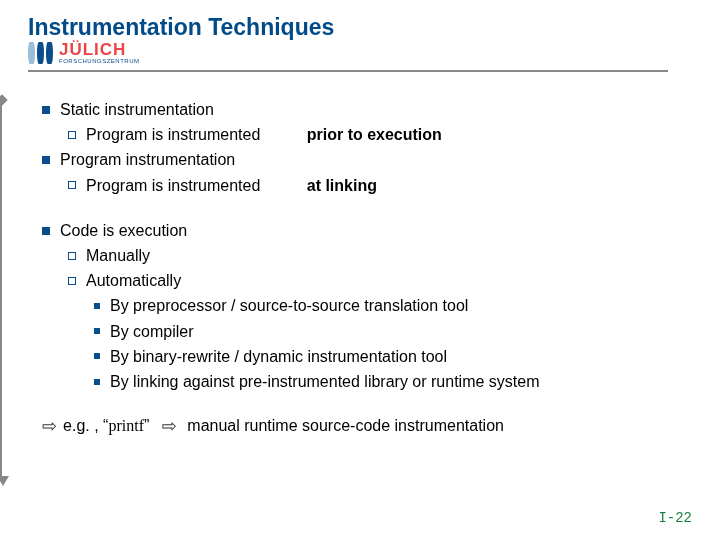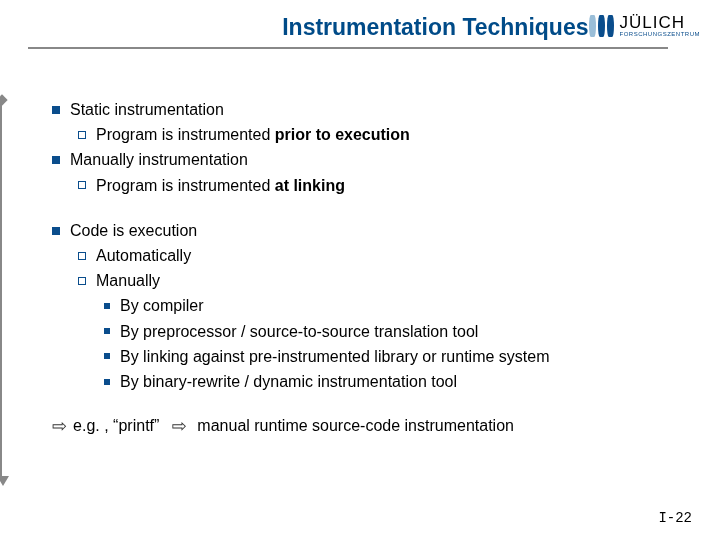--- a/index.html
+++ b/index.html
@@ -17,20 +17,21 @@
     width: 720px;
     height: 540px;
     box-sizing: border-box;
   }
   
   .title-row {
     padding: 14px 0 0 28px;
     display: flex;
     justify-content: flex-end;
     align-items: flex-start;
+    flex-direction: column;
   }
   .title {
     font-size: 23px;
     font-weight: bold;
     color: #004b88;
   }
   .title-rule {
     margin: 6px 0 0 28px;
     width: 640px;
     border: none;
@@ -49,21 +50,21 @@
     align-items: flex-end;
   }
   .logo-slice {
     width: 7px;
     height: 22px;
     border-radius: 50% / 100%;
     background: #0a4d8c;
   }
   .logo-slice.light { background: #9abed8; }
   .logo-text { display: flex; flex-direction: column; line-height: 1; }
-  .logo-main { font-weight: normal; letter-spacing: 1px; color: #000000; font-size: 17px; }
+  .logo-main { font-weight: bold; letter-spacing: 1px; color: #ef4444; font-size: 17px; }
   .logo-sub  { font-size: 6px; letter-spacing: 0.5px; color: #0a4d8c; }
   
   .left-bar {
     position: absolute;
     left: 0;
     top: 100px;
     bottom: 60px;
     width: 2px;
     border-left: 2px solid #888;
   }
@@ -81,21 +82,21 @@
     left: -5px;
     bottom: -6px;
     width: 0; height: 0;
     border-left: 6px solid transparent;
     border-right: 6px solid transparent;
     border-top: 10px solid #888;
   }
   
   .content {
     position: absolute;
-    left: 52px;
+    left: 42px;
     top: 98px;
     right: 30px;
     font-size: 16px;
     line-height: 1.45;
   }
   .sq-bullet {
     display: inline-block;
     width: 8px; height: 8px;
     background: #0a4d8c;
     margin-right: 10px;
@@ -119,39 +120,39 @@
     background: #0a4d8c;
     margin-right: 10px;
     vertical-align: middle;
     position: relative;
     top: -1px;
   }
   .item-l1 { margin: 0 0 2px 0; }
   .item-l2 { margin: 0 0 2px 26px; }
   .item-l3 { margin: 0 0 2px 52px; }
   .gap { height: 20px; }
-  .bold { font-weight: bold; }
+  .bold { font-weight: bold; margin-left: 42px; }
   .final {
     margin-top: 20px;
     font-size: 16px;
   }
   .arrow-glyph {
     font-size: 18px;
     color: #333;
     margin: 0 6px 0 0;
     vertical-align: -1px;
   }
-  .code { font-family: Liberation Sans, sans-serif; }
+  .code { font-family: Liberation Serif, serif; }
   .pagenum {
     position: absolute;
     right: 28px;
     bottom: 14px;
     font-size: 14px;
     font-family: "Courier New", monospace;
-    color: #000000;
+    color: #15803d;
   }
 </style>
 </head>
 <body>
 
 <div class="slide">
 
   <div class="title-row">
     <div class="title">Instrumentation Techniques</div>
     <div class="logo">
@@ -176,48 +177,48 @@
   <div class="content">
 
     <div class="item-l1">
       <span class="sq-bullet"></span><span>Static instrumentation</span>
     </div>
     <div class="item-l2">
       <span class="sq-sub"></span><span>Program is instrumented </span><span class="bold">prior to execution</span>
     </div>
 
     <div class="item-l1">
-      <span class="sq-bullet"></span><span>Manually instrumentation</span>
+      <span class="sq-bullet"></span><span>Program instrumentation</span>
     </div>
     <div class="item-l2">
       <span class="sq-sub"></span><span>Program is instrumented </span><span class="bold">at linking</span>
     </div>
 
     <div class="gap"></div>
 
     <div class="item-l1">
       <span class="sq-bullet"></span><span>Code is execution</span>
     </div>
     <div class="item-l2">
+      <span class="sq-sub"></span><span>Manually</span>
+    </div>
+    <div class="item-l2">
       <span class="sq-sub"></span><span>Automatically</span>
     </div>
-    <div class="item-l2">
-      <span class="sq-sub"></span><span>Manually</span>
+    <div class="item-l3">
+      <span class="sq-small"></span><span>By preprocessor / source-to-source translation tool</span>
     </div>
     <div class="item-l3">
       <span class="sq-small"></span><span>By compiler</span>
     </div>
     <div class="item-l3">
-      <span class="sq-small"></span><span>By preprocessor / source-to-source translation tool</span>
+      <span class="sq-small"></span><span>By binary-rewrite / dynamic instrumentation tool</span>
     </div>
     <div class="item-l3">
       <span class="sq-small"></span><span>By linking against pre-instrumented library or runtime system</span>
-    </div>
-    <div class="item-l3">
-      <span class="sq-small"></span><span>By binary-rewrite / dynamic instrumentation tool</span>
     </div>
 
     <div class="final">
       <span class="arrow-glyph">⇨</span><span>e.g. , “</span><span class="code">printf</span><span>”</span>
       <span class="arrow-glyph" style="margin-left:8px">⇨</span><span>  manual runtime source-code instrumentation</span>
     </div>
 
   </div>
 
   <div class="pagenum">I-22</div>

